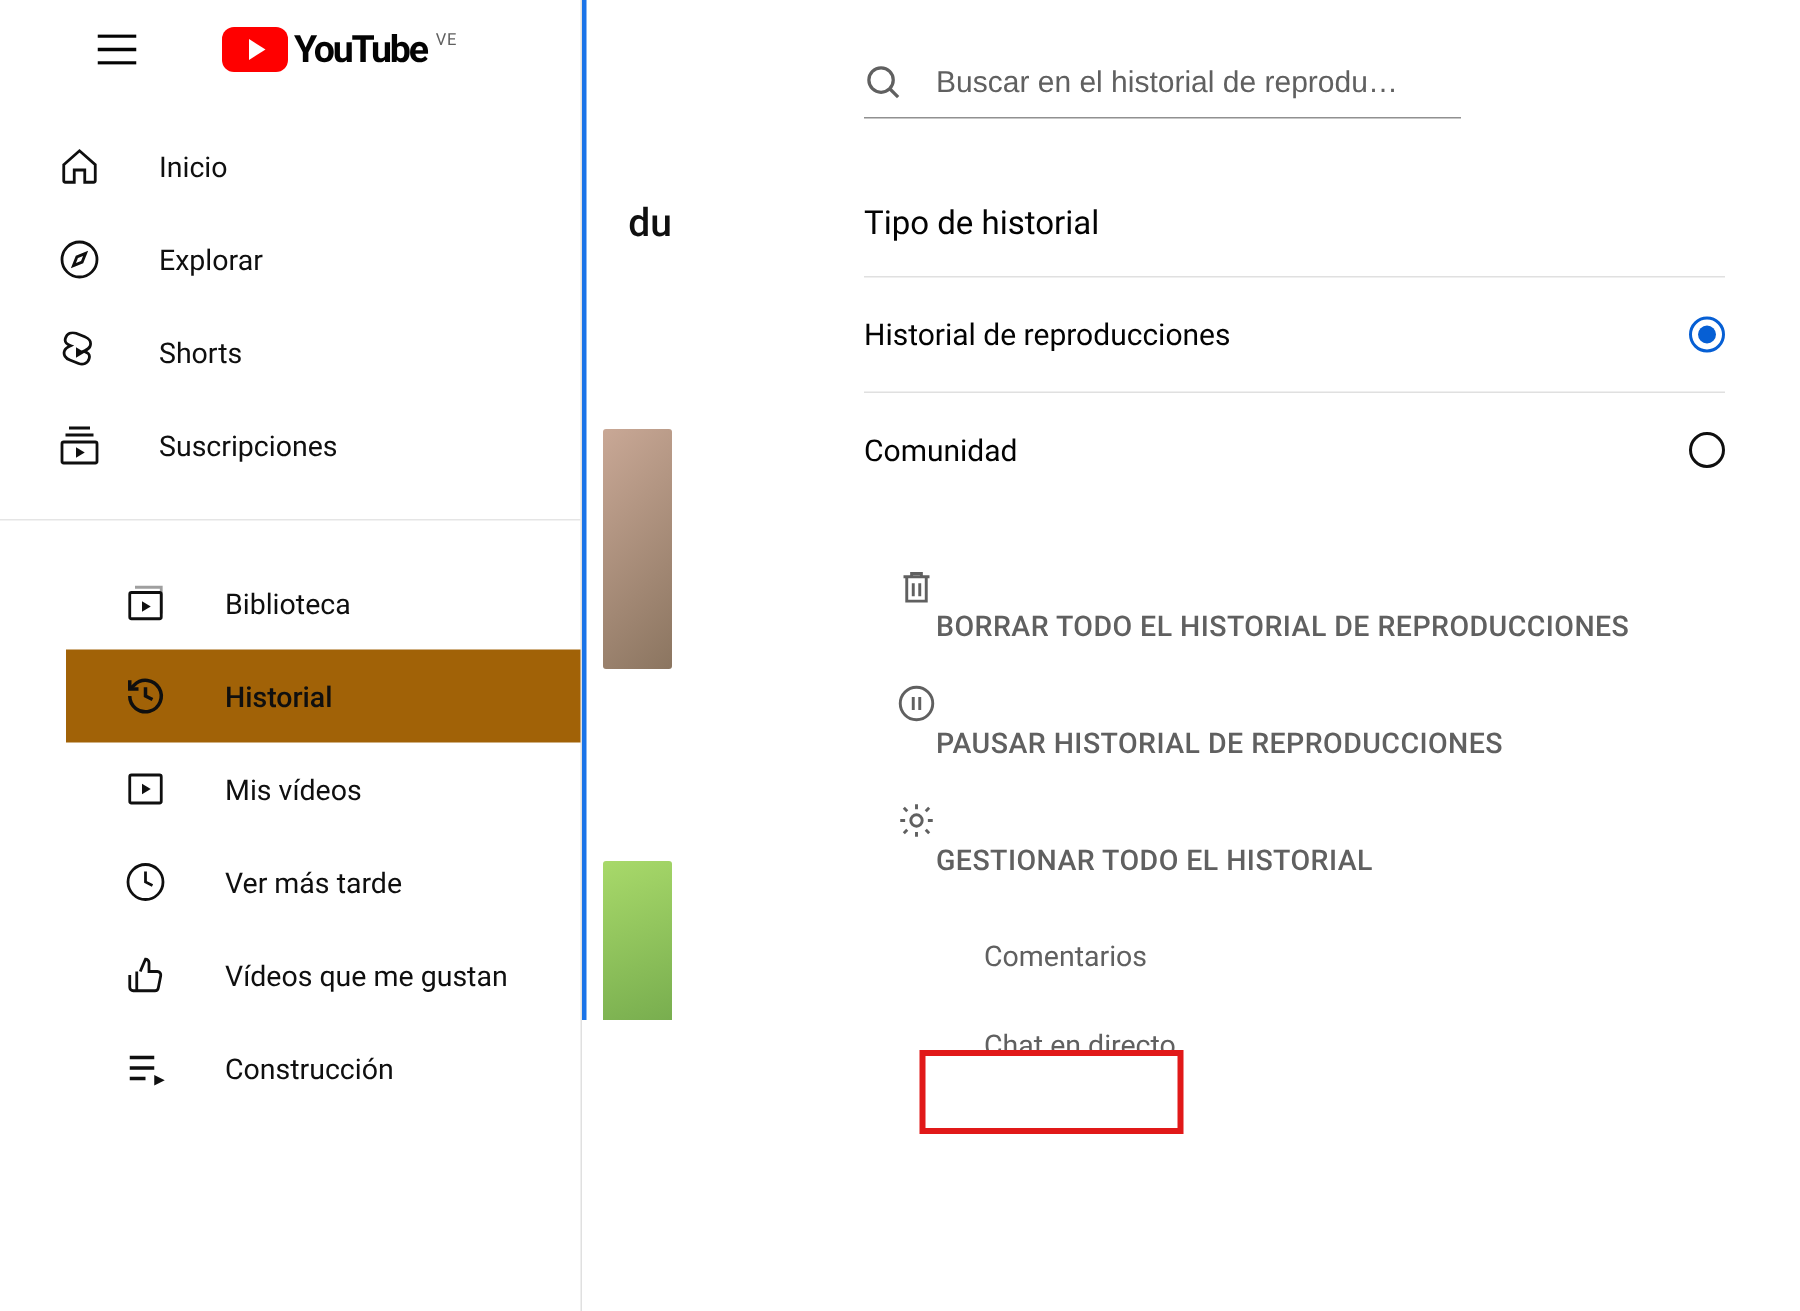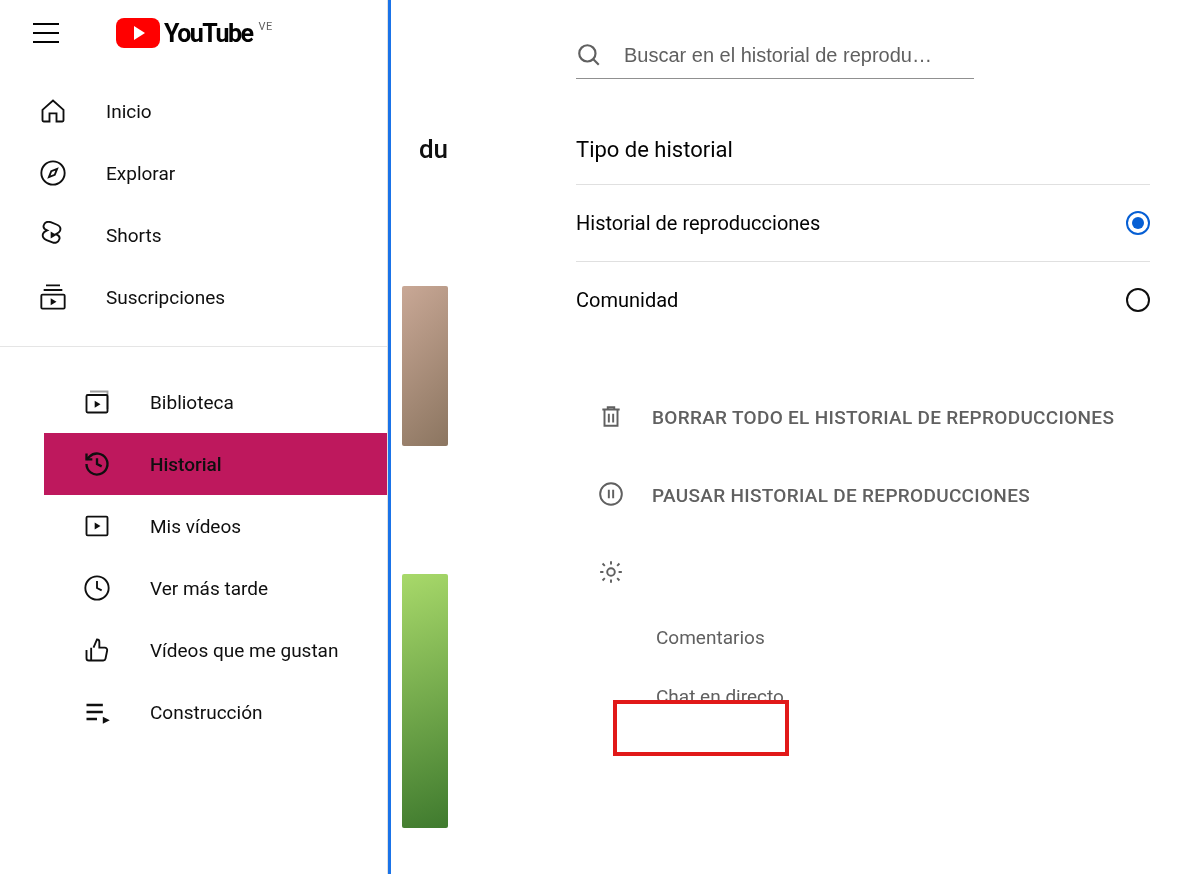--- a/index.html
+++ b/index.html
@@ -22,20 +22,21 @@
     height: 874px;
     background: #fff;
     border-right: 1px solid #e0e0e0;
     z-index: 10;
   }
 
   .sidebar-header {
     display: flex;
     align-items: center;
     padding: 18px 18px 22px 32px;
+    margin-left: 32px;
   }
   .hamburger {
     width: 28px; height: 28px;
     display:flex; align-items:center; justify-content:center;
     cursor:pointer;
   }
   .logo-wrap {
     display:flex;
     align-items:flex-start;
     margin-left: 56px;
@@ -77,42 +78,42 @@
     display:flex;
     align-items:center;
     height:62px;
     padding-left:38px;
     cursor:pointer;
     font-size:19px;
     color:#0f0f0f;
     position:relative;
   }
   .nav-item.active{
-    background:#be185d;
+    background:#a16207;
     font-weight:500;
   }
   .nav-icon{
     width:30px; height:30px;
     display:flex;align-items:center;justify-content:center;
     color:#0f0f0f;
     flex:0 0 30px;
   }
   .nav-label{ margin-left:38px; }
 
   .highlight-red{
     position:absolute;
     border:4px solid #e11919;
     pointer-events:none;
   }
 
   
   .mid-col{
     position:absolute;
     left:388px; top:0;
-    width:60px; height:874px;
+    width:60px; height:680px;
     background:#fff;
     overflow:hidden;
     border-left:3px solid #1a73e8;
   }
   .mid-chip{
     position:absolute;
     right:0;
     font-size:26px;
     font-weight:500;
     color:#0f0f0f;
@@ -176,23 +177,24 @@
     content:"";
     position:absolute;
     inset:4px;
     background:#065fd4;
     border-radius:50%;
   }
 
   .actions{ margin-top:40px; padding-left:30px;}
   .action-row{
     display:flex;
-    align-items:center;
+    align-items:flex-start;
     height:78px;
     cursor:pointer;
+    flex-direction:column;
   }
   .action-icon{
     width:28px;height:28px;
     color:#606060;
     flex:0 0 28px;
   }
   .action-label{
     margin-left:26px;
     font-size:19px;
     font-weight:500;
@@ -382,20 +384,21 @@
       </span>
       <span class="action-label">Pausar historial de reproducciones</span>
     </div>
     <div class="action-row">
       <span class="action-icon">
         <svg width="26" height="26" viewBox="0 0 24 24" fill="none" stroke="#606060" stroke-width="1.8">
             <circle cx="12" cy="12" r="3.5"></circle>
             <path d="M12 2v3M12 19v3M4.2 4.2l2.1 2.1M17.7 17.7l2.1 2.1M2 12h3M19 12h3M4.2 19.8l2.1-2.1M17.7 6.3l2.1-2.1"></path>
           </svg>
       </span>
+      <span class="action-label">Gestionar todo el historial</span>
     </div>
 
     <div class="sub-links">
       <span class="sub-link">Comentarios</span>
       <span class="sub-link">Chat en directo</span>
     </div>
   </div>
 </div>
 
 <div class="highlight-red" style="left:613px; top:700px; width:176px; height:56px;"></div>

